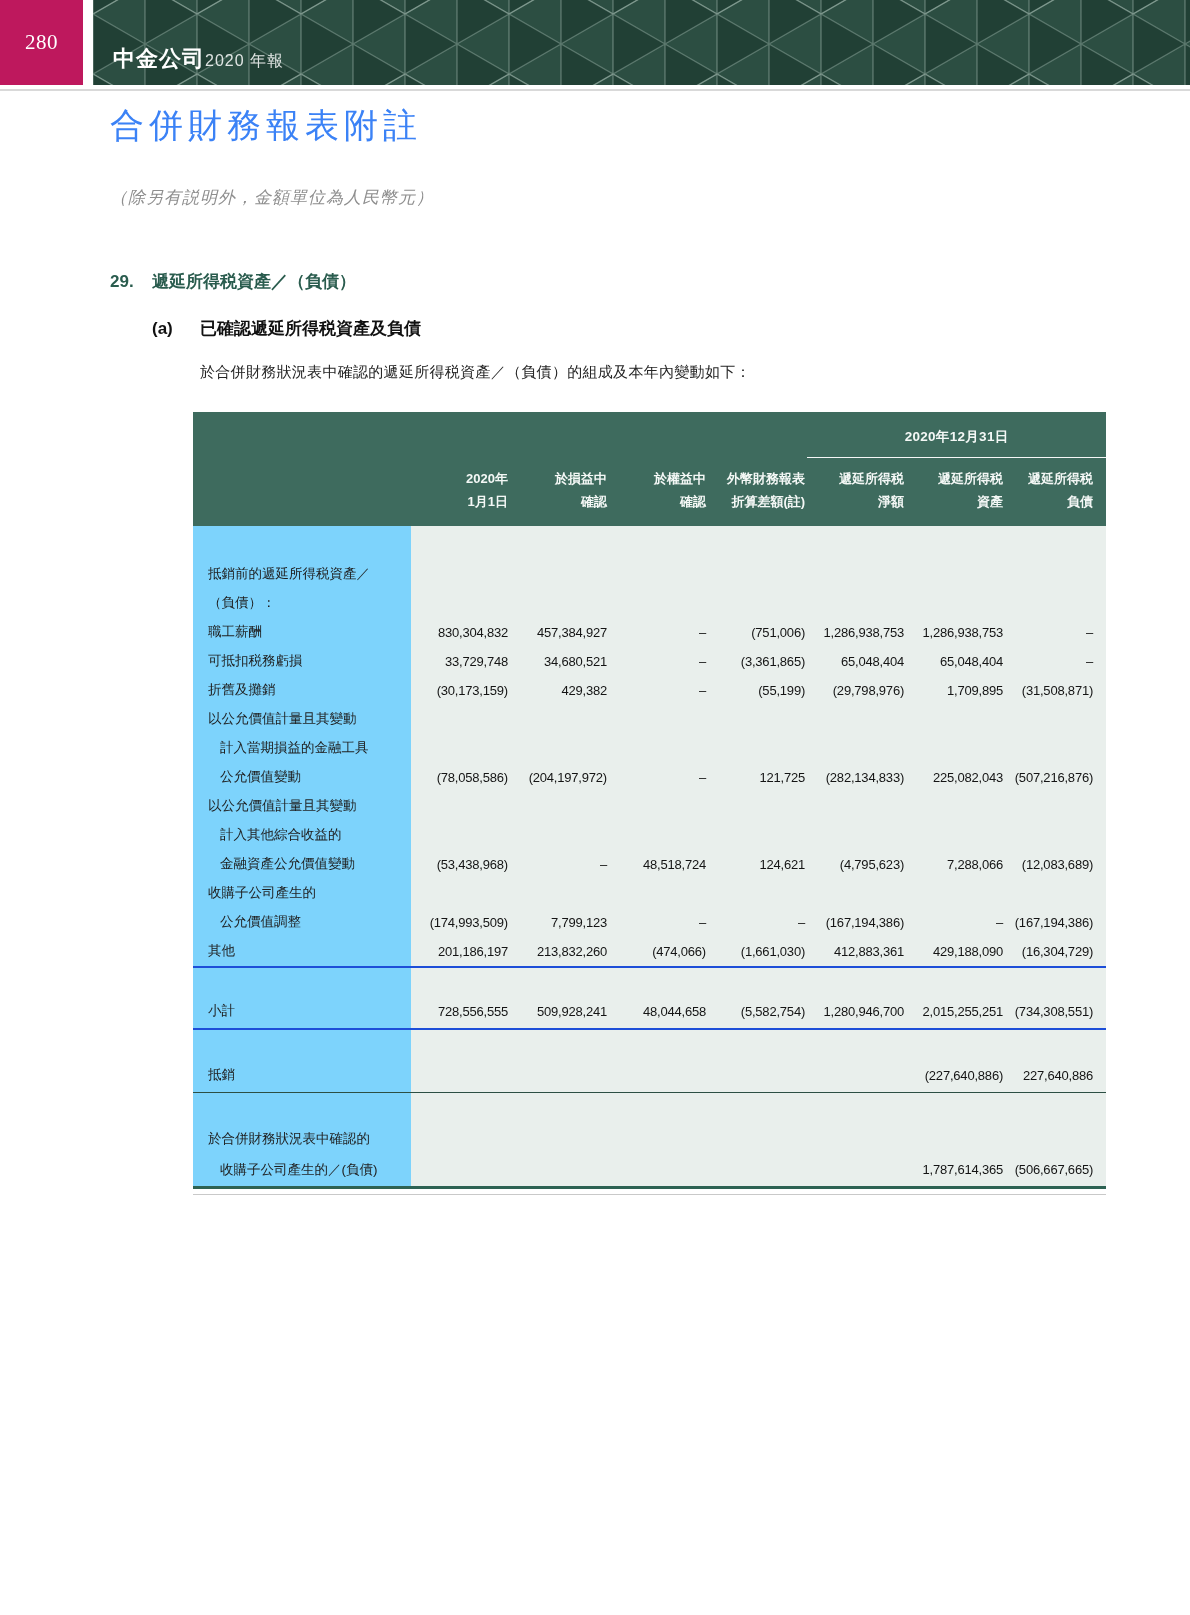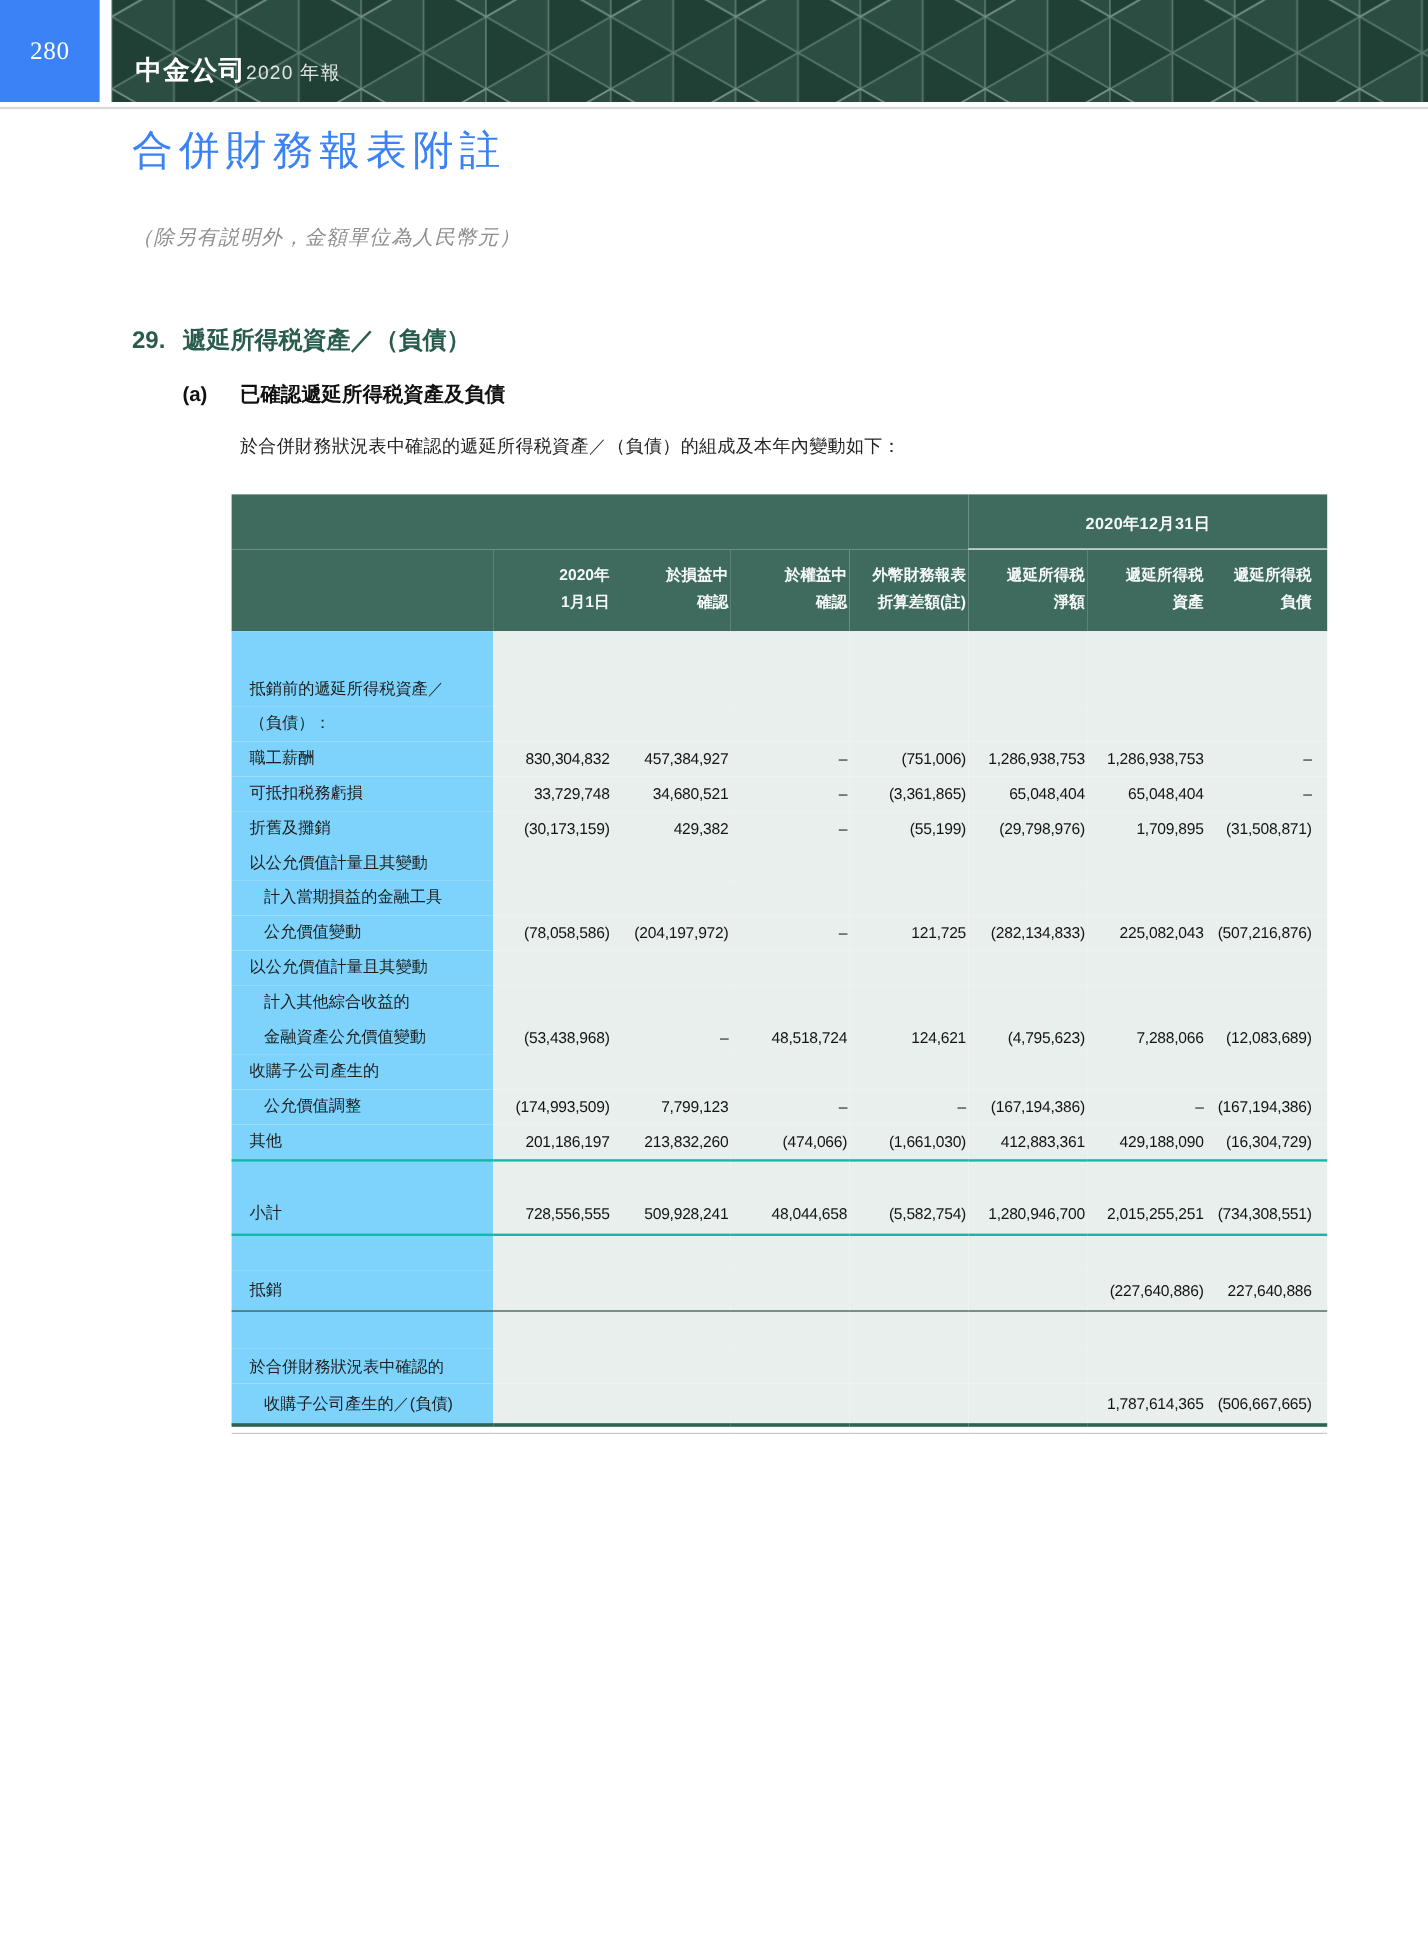--- a/index.html
+++ b/index.html
@@ -9,21 +9,21 @@
     height: 1615px;
     background: #ffffff;
     font-family: "Liberation Sans", sans-serif;
     color: #1c1c1c;
     overflow: hidden;
   }
   
   .topbar { position: absolute; top: 0; left: 0; width: 1190px; height: 85px; }
   .pageno-box {
     position: absolute; top: 0; left: 0; width: 83px; height: 85px;
-    background: #3b82f6; display: flex; align-items: center; justify-content: center;
+    background: #be185d; display: flex; align-items: center; justify-content: center;
   }
   .pageno-box .num {
     font-family: "Liberation Serif", serif;
     font-size: 21px; color: #ffffff; letter-spacing: 0.5px;
   }
   .banner {
     position: absolute; top: 0; left: 93px; right: 0; height: 85px;
     background: #2c4e42; overflow: hidden;
   }
   .banner svg.pattern { position: absolute; top: -46px; left: 0; width: 1100px; height: 180px; }
@@ -39,21 +39,21 @@
   .doc-title {
     position: absolute; left: 110px; top: 103px;
     font-family: "Liberation Serif", serif;
     font-size: 34px; font-weight: normal; color: #3b82f6; letter-spacing: 5px;
   }
   .doc-subtitle {
     position: absolute; left: 110px; top: 186px;
     font-family: "Liberation Serif", serif; font-style: italic;
     font-size: 17px; color: #8e8e8e; letter-spacing: 1px;
   }
-  .sec-head { position: absolute; left: 110px; top: 270px; font-size: 20px; font-weight: bold; color: #2a5c4e; }
+  .sec-head { position: absolute; left: 110px; top: 270px; font-size: 17px; font-weight: bold; color: #2a5c4e; }
   .sec-head .sec-no { display: inline-block; width: 42px; }
   .sub-head { position: absolute; left: 152px; top: 317px; font-size: 17px; font-weight: bold; color: #111111; }
   .sub-head .sub-no { display: inline-block; width: 48px; font-weight: bold; }
   .intro { position: absolute; left: 200px; top: 363px; font-size: 15px; color: #242424; letter-spacing: 0.3px; }
 
   
   .fin-table-wrap { position: absolute; left: 193px; top: 412px; width: 913px; }
   table.fin { border-collapse: collapse; table-layout: fixed; width: 913px; }
   table.fin th, table.fin td { margin: 0; vertical-align: middle; }
 
@@ -67,21 +67,21 @@
   thead .colhead { text-align: right; font-size: 13px; padding: 9px 2px 12px 0; line-height: 1.8; }
   thead .colhead .l1, thead .colhead .l2 { display: block; white-space: nowrap; }
   thead th.last { padding-right: 13px; }
 
   tbody td { height: 27px; font-size: 13px; }
   tbody td.lbl { background: #7dd3fc; text-align: left; padding-left: 15px; font-size: 13.5px; color: #1e1e1e; white-space: nowrap; }
   tbody td.lbl.ind { padding-left: 27px; }
   tbody td.num { background: #e9efec; text-align: right; padding: 0 2px; color: #141414; letter-spacing: -0.2px; white-space: nowrap; }
   tbody td.num:last-child { padding-right: 13px; }
 
-  tr.rule-dark td { border-bottom: 2px solid #14b8a6; }
+  tr.rule-dark td { border-bottom: 2px solid #1d4ed8; }
   tr.rule-thin td { border-bottom: 1.5px solid #2c4f44; }
   tr.rule-green3 td { border-bottom: 3px solid #2d6253; }
   tr.row-grayline { height: 3px; }
   tr.row-grayline td { background: #ffffff !important; border-bottom: 1px solid #c9c9c9; height: 3px; }
   tr.row-spacer td { height: 10px; }
   tr.row-subtotal td { height: 31px; }
 </style>
 </head>
 <body>
 

